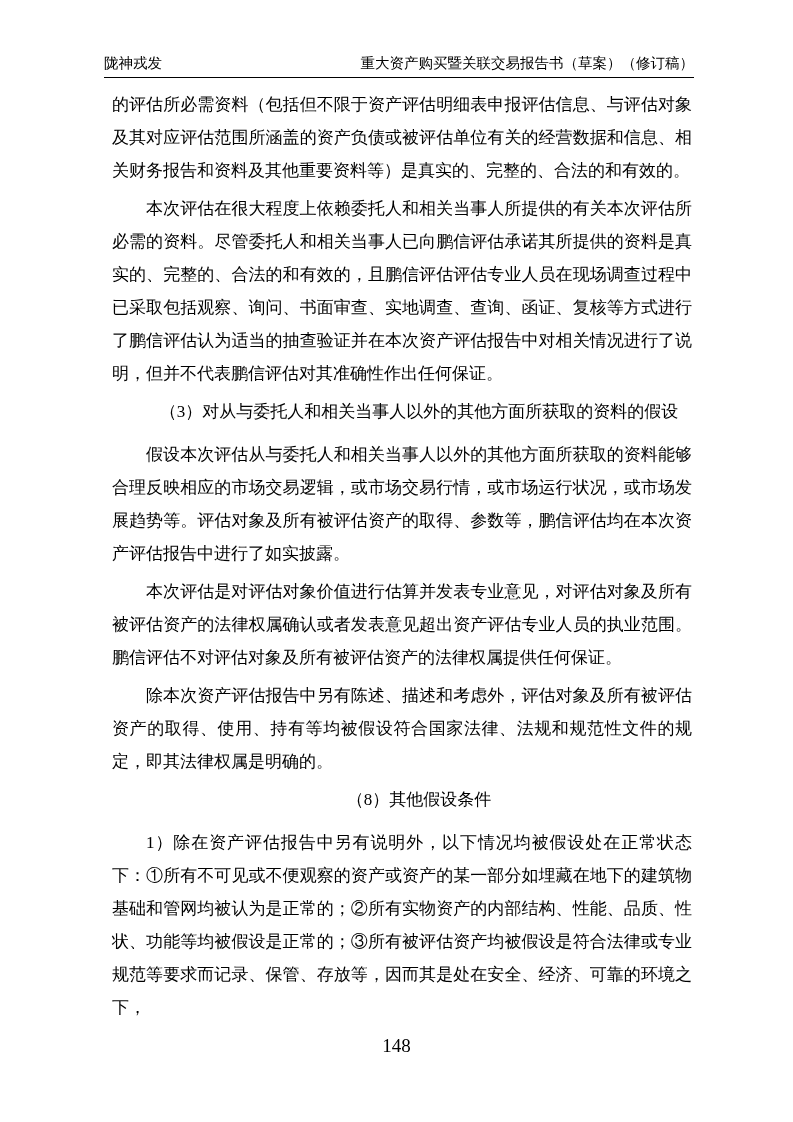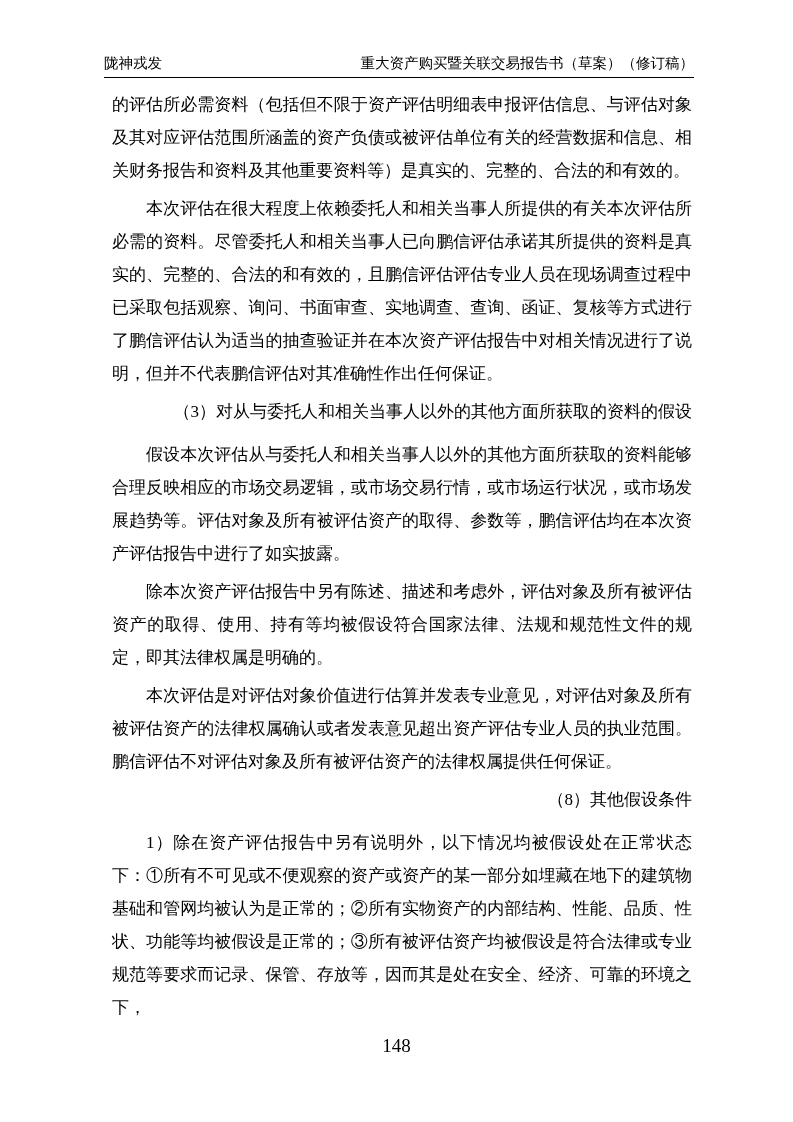--- a/index.html
+++ b/index.html
@@ -51,21 +51,21 @@
   }
   .doc-body p.continuation {
     text-indent: 0;
     font-family: Liberation Serif, serif;
   }
   .doc-body p.indent {
     text-indent: 2em;
   }
   .doc-body p.heading {
     text-indent: 2em;
-    text-align: right;
+    text-align: center;
     margin: 5px 0 10px 0;
   }
   .page-footer {
     position: absolute;
     top: 1036px;
     left: 0;
     width: 100%;
     text-align: center;
     font-size: 19px;
     line-height: 20px;
@@ -79,22 +79,22 @@
   <div class="page-header">
     <span class="header-left">陇神戎发</span>
     <span class="header-right">重大资产购买暨关联交易报告书（草案）（修订稿）</span>
   </div>
 
   <div class="doc-body">
       <p class="continuation">的评估所必需资料（包括但不限于资产评估明细表申报评估信息、与评估对象及其对应评估范围所涵盖的资产负债或被评估单位有关的经营数据和信息、相关财务报告和资料及其他重要资料等）是真实的、完整的、合法的和有效的。</p>
       <p class="indent">本次评估在很大程度上依赖委托人和相关当事人所提供的有关本次评估所必需的资料。尽管委托人和相关当事人已向鹏信评估承诺其所提供的资料是真实的、完整的、合法的和有效的，且鹏信评估评估专业人员在现场调查过程中已采取包括观察、询问、书面审查、实地调查、查询、函证、复核等方式进行了鹏信评估认为适当的抽查验证并在本次资产评估报告中对相关情况进行了说明，但并不代表鹏信评估对其准确性作出任何保证。</p>
       <p class="heading">（3）对从与委托人和相关当事人以外的其他方面所获取的资料的假设</p>
       <p class="indent">假设本次评估从与委托人和相关当事人以外的其他方面所获取的资料能够合理反映相应的市场交易逻辑，或市场交易行情，或市场运行状况，或市场发展趋势等。评估对象及所有被评估资产的取得、参数等，鹏信评估均在本次资产评估报告中进行了如实披露。</p>
+      <p class="indent">本次评估是对评估对象价值进行估算并发表专业意见，对评估对象及所有被评估资产的法律权属确认或者发表意见超出资产评估专业人员的执业范围。鹏信评估不对评估对象及所有被评估资产的法律权属提供任何保证。</p>
       <p class="indent">除本次资产评估报告中另有陈述、描述和考虑外，评估对象及所有被评估资产的取得、使用、持有等均被假设符合国家法律、法规和规范性文件的规定，即其法律权属是明确的。</p>
-      <p class="indent">本次评估是对评估对象价值进行估算并发表专业意见，对评估对象及所有被评估资产的法律权属确认或者发表意见超出资产评估专业人员的执业范围。鹏信评估不对评估对象及所有被评估资产的法律权属提供任何保证。</p>
       <p class="heading">（8）其他假设条件</p>
       <p class="indent">1）除在资产评估报告中另有说明外，以下情况均被假设处在正常状态下：①所有不可见或不便观察的资产或资产的某一部分如埋藏在地下的建筑物基础和管网均被认为是正常的；②所有实物资产的内部结构、性能、品质、性状、功能等均被假设是正常的；③所有被评估资产均被假设是符合法律或专业规范等要求而记录、保管、存放等，因而其是处在安全、经济、可靠的环境之下，</p>
     </div>
 
   <div class="page-footer">
     <span>148</span>
   </div>
 
 </div>
 

